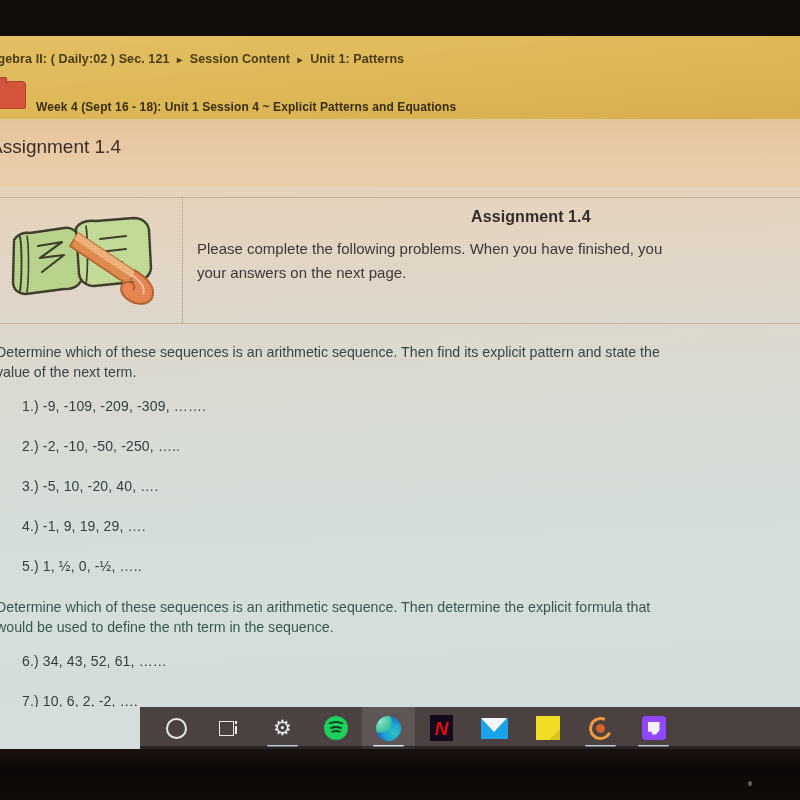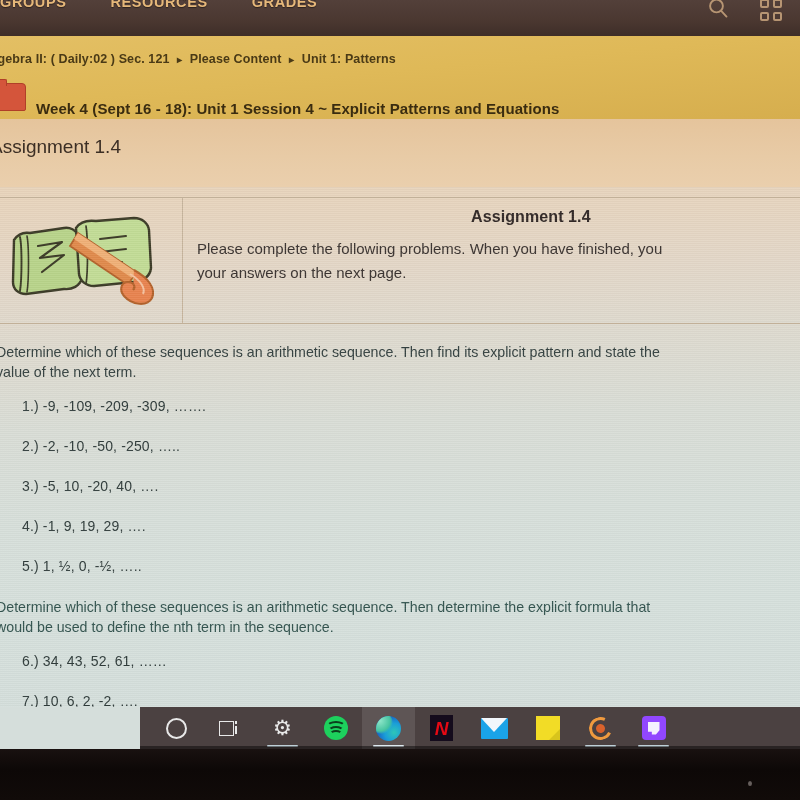--- a/index.html
+++ b/index.html
@@ -104,21 +104,21 @@
     position: absolute;
     left: 0; top: -5px;
     width: 16px; height: 6px;
     background: #d4553b;
     border: 1px solid #b03f28;
     border-bottom: none;
     border-radius: 2px 2px 0 0;
   }
   .folder-title {
     color: #3a2c10;
-    font-size: 15px;
+    font-size: 12px;
     font-weight: 700;
     white-space: nowrap;
     letter-spacing: .1px;
     margin-top: 24px;
   }
 
   
   .pagehead {
     position: absolute;
     left: 0; top: 119px;
@@ -398,47 +398,26 @@
     left: 0; top: 707px;
     width: 140px; height: 42px;
     background: #d5dedb;
   }
 </style>
 </head>
 <body>
 
 <div id="screen">
 
-  <div class="topnav">
-    <div class="topnav-items">
-      <span class="topnav-item">GROUPS</span>
-      <span class="topnav-item">RESOURCES</span>
-      <span class="topnav-item">GRADES</span>
-    </div>
-    <div class="topnav-right">
-      <span class="nav-ico">
-        <svg width="24" height="24" viewBox="0 0 24 24" fill="none" stroke="#c9a57e" stroke-width="1.9">
-          <circle cx="10.5" cy="10" r="6.4"></circle>
-          <line x1="15.2" y1="14.8" x2="20.5" y2="20.6" stroke-linecap="round"></line>
-        </svg>
-      </span>
-      <span class="nav-ico grid-ico">
-        <i></i>
-          <i></i>
-          <i></i>
-          <i></i>
-      </span>
-    </div>
-  </div>
 
   <div class="goldband">
     <div class="crumbs">
       <span>lgebra II: ( Daily:02 ) Sec. 121</span>
       <span class="crumb-sep">▸</span>
-      <span>Please Content</span>
+      <span>Session Content</span>
       <span class="crumb-sep">▸</span>
       <span>Unit 1: Patterns</span>
     </div>
     <div class="folder-row">
       <span class="folder-ico"></span>
       <span class="folder-title">Week 4 (Sept 16 - 18): Unit 1 Session 4 ~ Explicit Patterns and Equations</span>
     </div>
   </div>
 
   <div class="pagehead">

